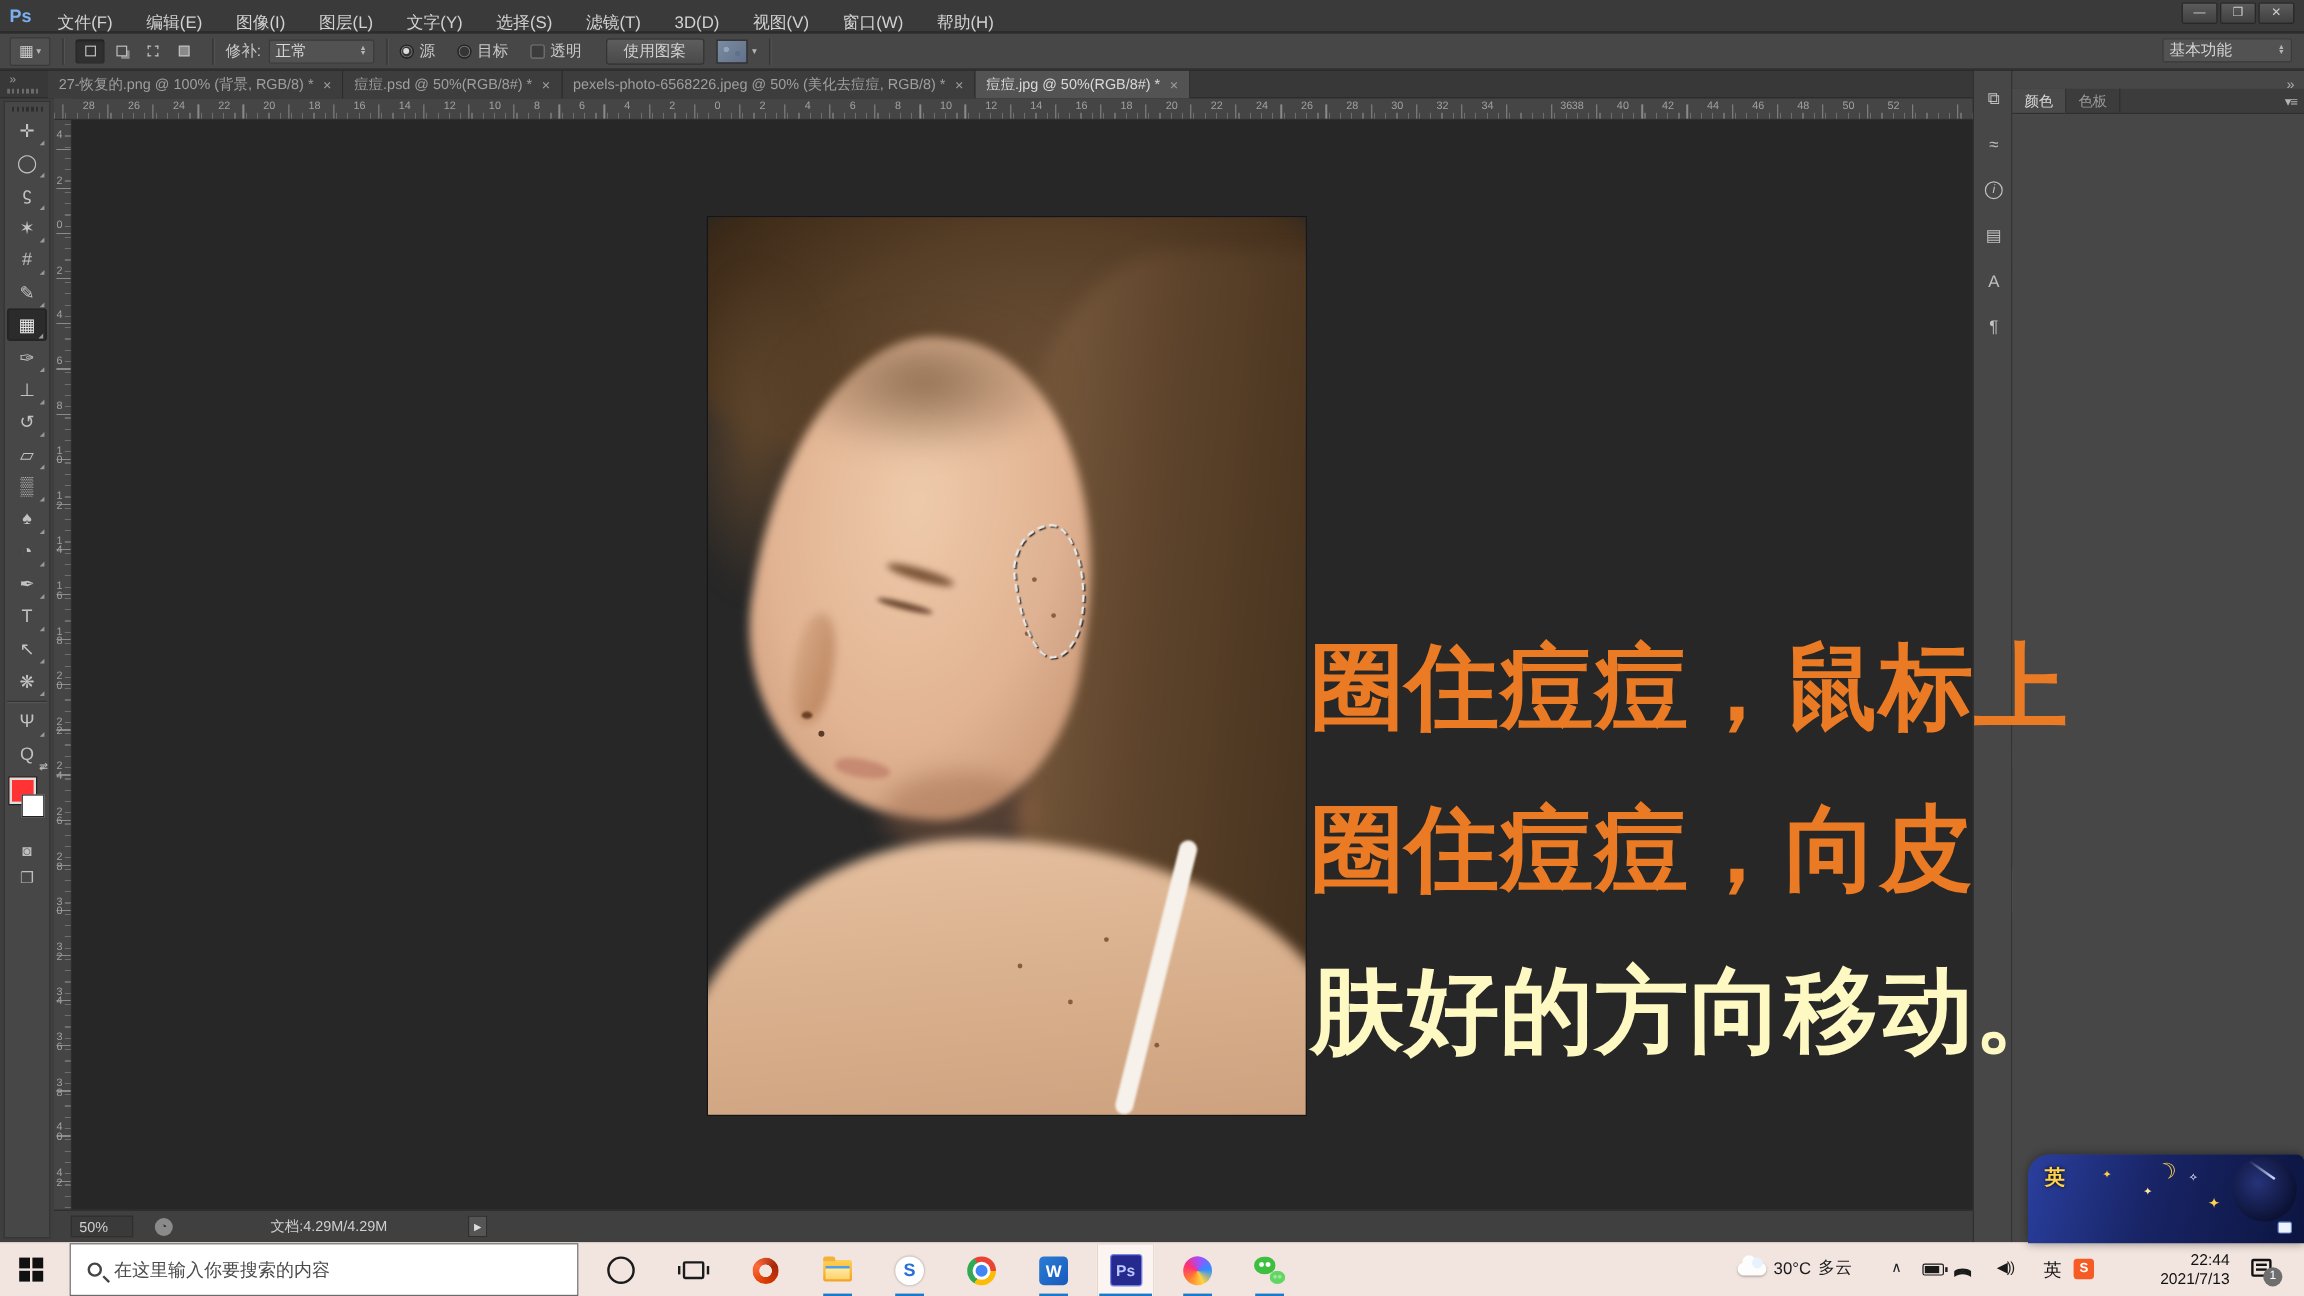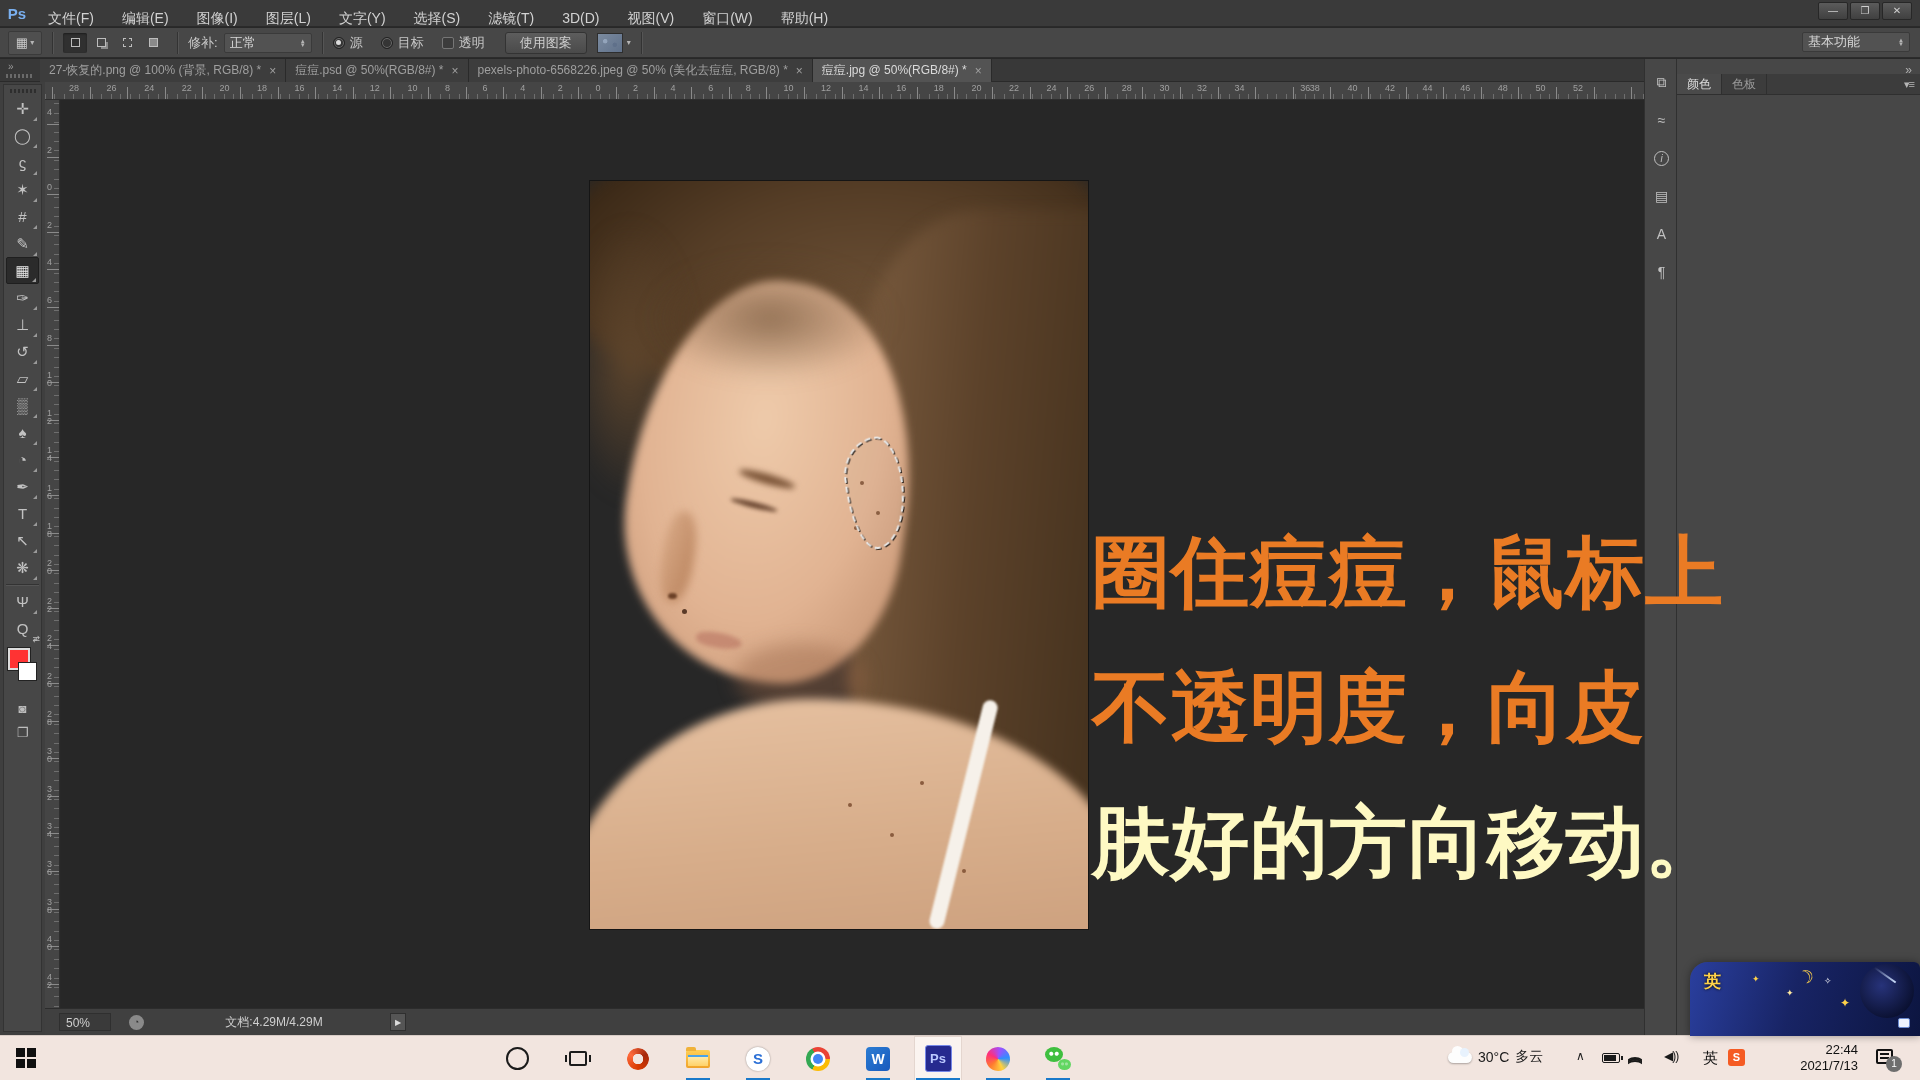--- a/index.html
+++ b/index.html
@@ -586,21 +586,21 @@
       <div class="ph spot" style="left:330px;top:600px;"></div>
       <div class="ph spot" style="left:300px;top:652px;"></div>
       <div class="ph spot" style="left:372px;top:688px;"></div>
       <div class="ph spot" style="left:258px;top:622px;"></div>
       <div class="ph" id="selection-marquee"></div>
     </div>
   </div>
 
   <div id="overlay-text">
       <div class="overlay-line" style="top: 521px; color: rgb(234, 123, 36);">圈住痘痘，鼠标上</div>
-      <div class="overlay-line" style="top: 656px; color: rgb(234, 123, 36);">不透明度，向皮</div>
+      <div class="overlay-line" style="top: 656px; color: rgb(234, 123, 36);">圈住痘痘，向皮</div>
       <div class="overlay-line" style="top: 791px; color: #fef9c3;">肤好的方向移动。</div>
     </div>
 
   <div id="dock-strip">
       <div class="strip-icon">⧉</div>
       <div class="strip-icon">≈</div>
       <div class="strip-icon">
         <span class="circ">i</span>
       </div>
       <div class="strip-icon">▤</div>
@@ -760,20 +760,24 @@
   </div>
 
 
   <div id="taskbar">
     <span id="start-btn">
         <i></i>
         <i></i>
         <i></i>
         <i></i>
       </span>
+    <div id="search-box">
+      <span class="mag"></span>
+      <input id="search-input" placeholder="在这里输入你要搜索的内容" style="">
+    </div>
     <span id="cortana"></span>
     <div id="taskbar-apps">
         <div class="app">
           <div class="tv-icon"></div>
         </div>
         <div class="app">
           <div class="office-icon"></div>
         </div>
         <div class="app">
           <div class="explorer-icon"></div>

